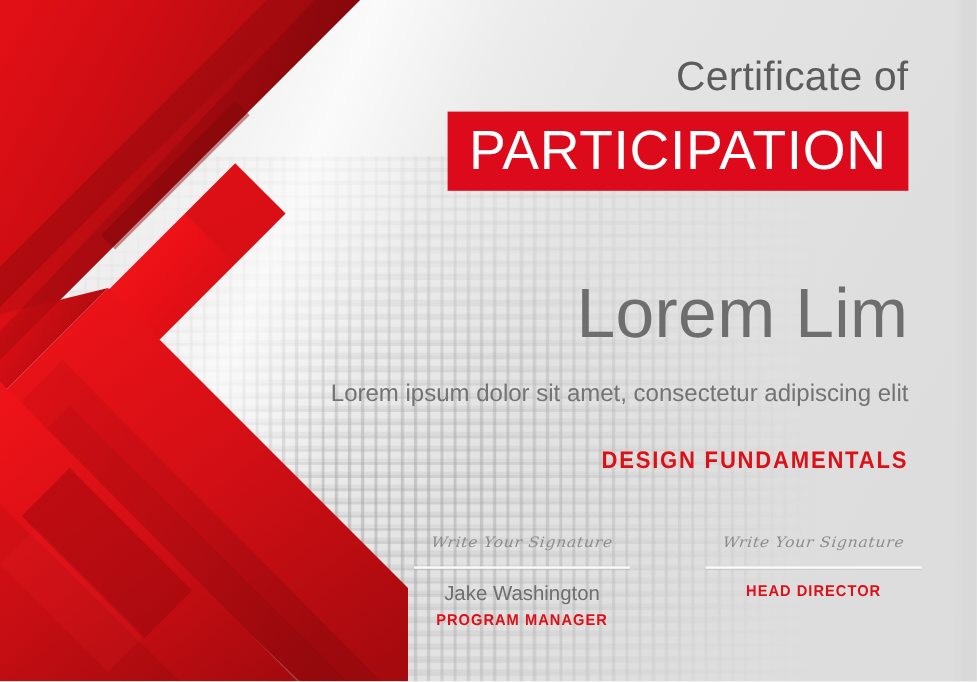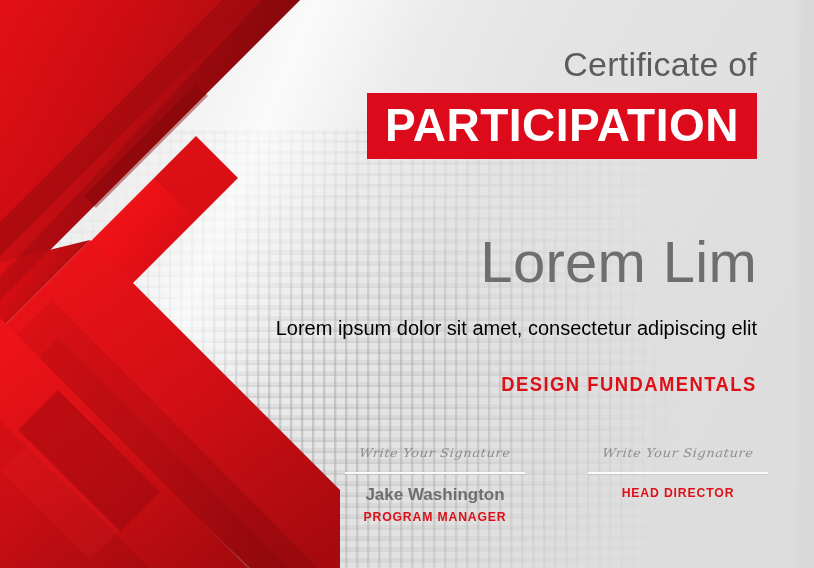--- a/index.html
+++ b/index.html
@@ -107,21 +107,21 @@
     letter-spacing: 0.2px;
     margin: 0 0 9px 0;
     white-space: nowrap;
   }
   .banner {
     display: block;
     background: #dd0a1c;
     color: #ffffff;
     font-size: 46px;
     line-height: 52px;
-    font-weight: 700;
+    font-weight: 400;
     letter-spacing: 0.5px;
     padding: 6px 18px 8px 18px;
     white-space: nowrap;
     text-align: center;
   }
 
   .recipient {
     position: absolute;
     right: 57px;
     top: 228px;
@@ -133,21 +133,21 @@
     white-space: nowrap;
     text-align: right;
   }
 
   .descr {
     position: absolute;
     right: 57px;
     top: 314px;
     font-size: 20px;
     line-height: 28px;
-    color: #000000;
+    color: #737373;
     font-weight: 400;
     white-space: nowrap;
     text-align: right;
   }
 
   .course {
     position: absolute;
     right: 57px;
     top: 371px;
     font-size: 20px;
@@ -187,21 +187,21 @@
   .sig-rule {
     height: 2px;
     background: #fbfbfb;
     margin: 9px 0 10px 0;
     box-shadow: 0 1px 0 rgba(170,170,170,0.35);
   }
   .sig-name {
     font-size: 17px;
     line-height: 22px;
     color: #6e6e6e;
-    font-weight: 700;
+    font-weight: 400;
     white-space: nowrap;
   }
   .sig-role {
     font-size: 13px;
     line-height: 18px;
     color: #dd1018;
     font-weight: bold;
     letter-spacing: 0.9px;
     margin-top: 2px;
     white-space: nowrap;

